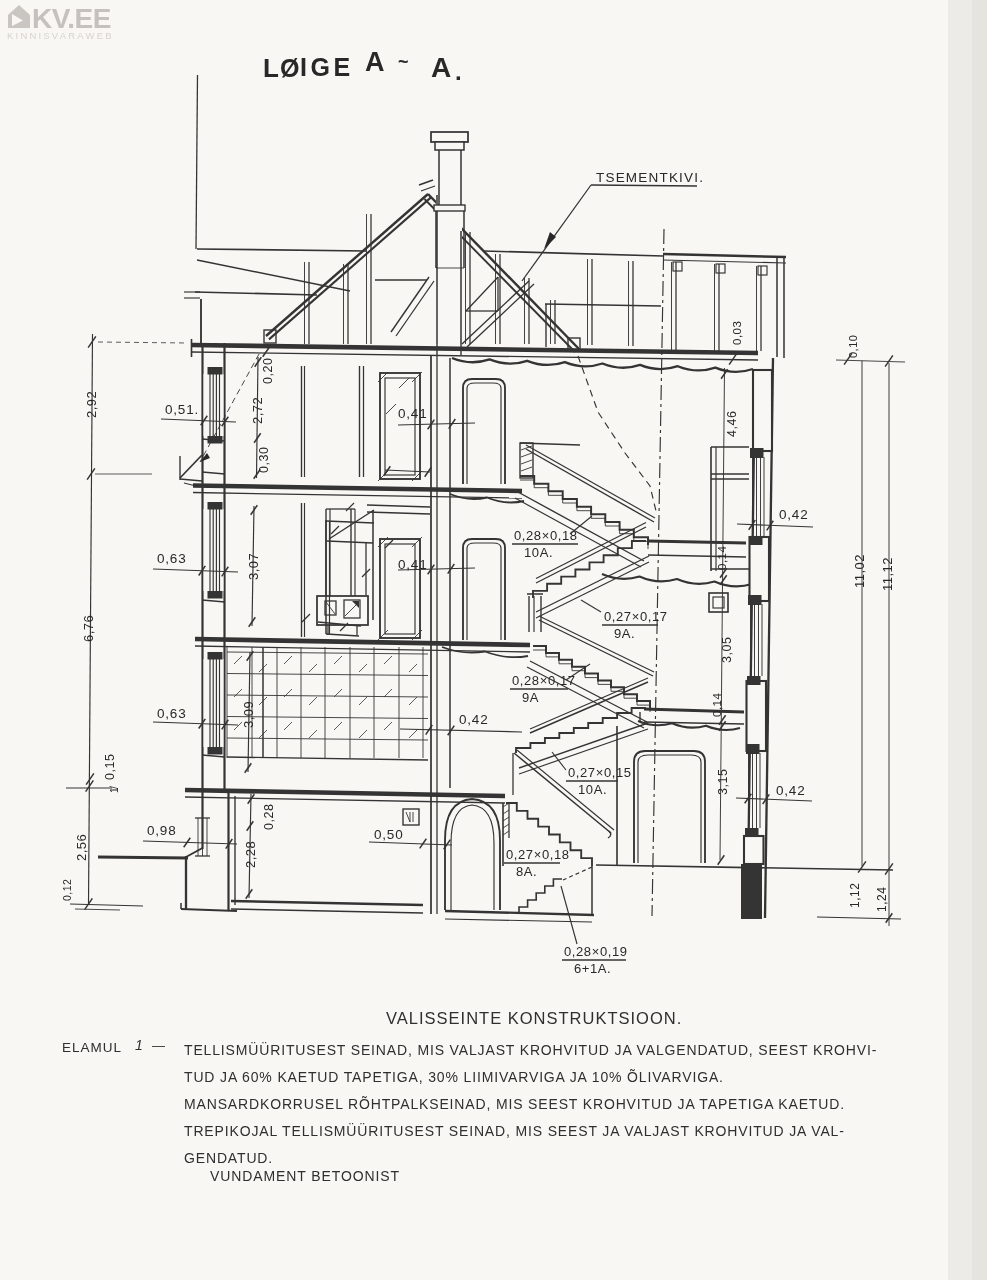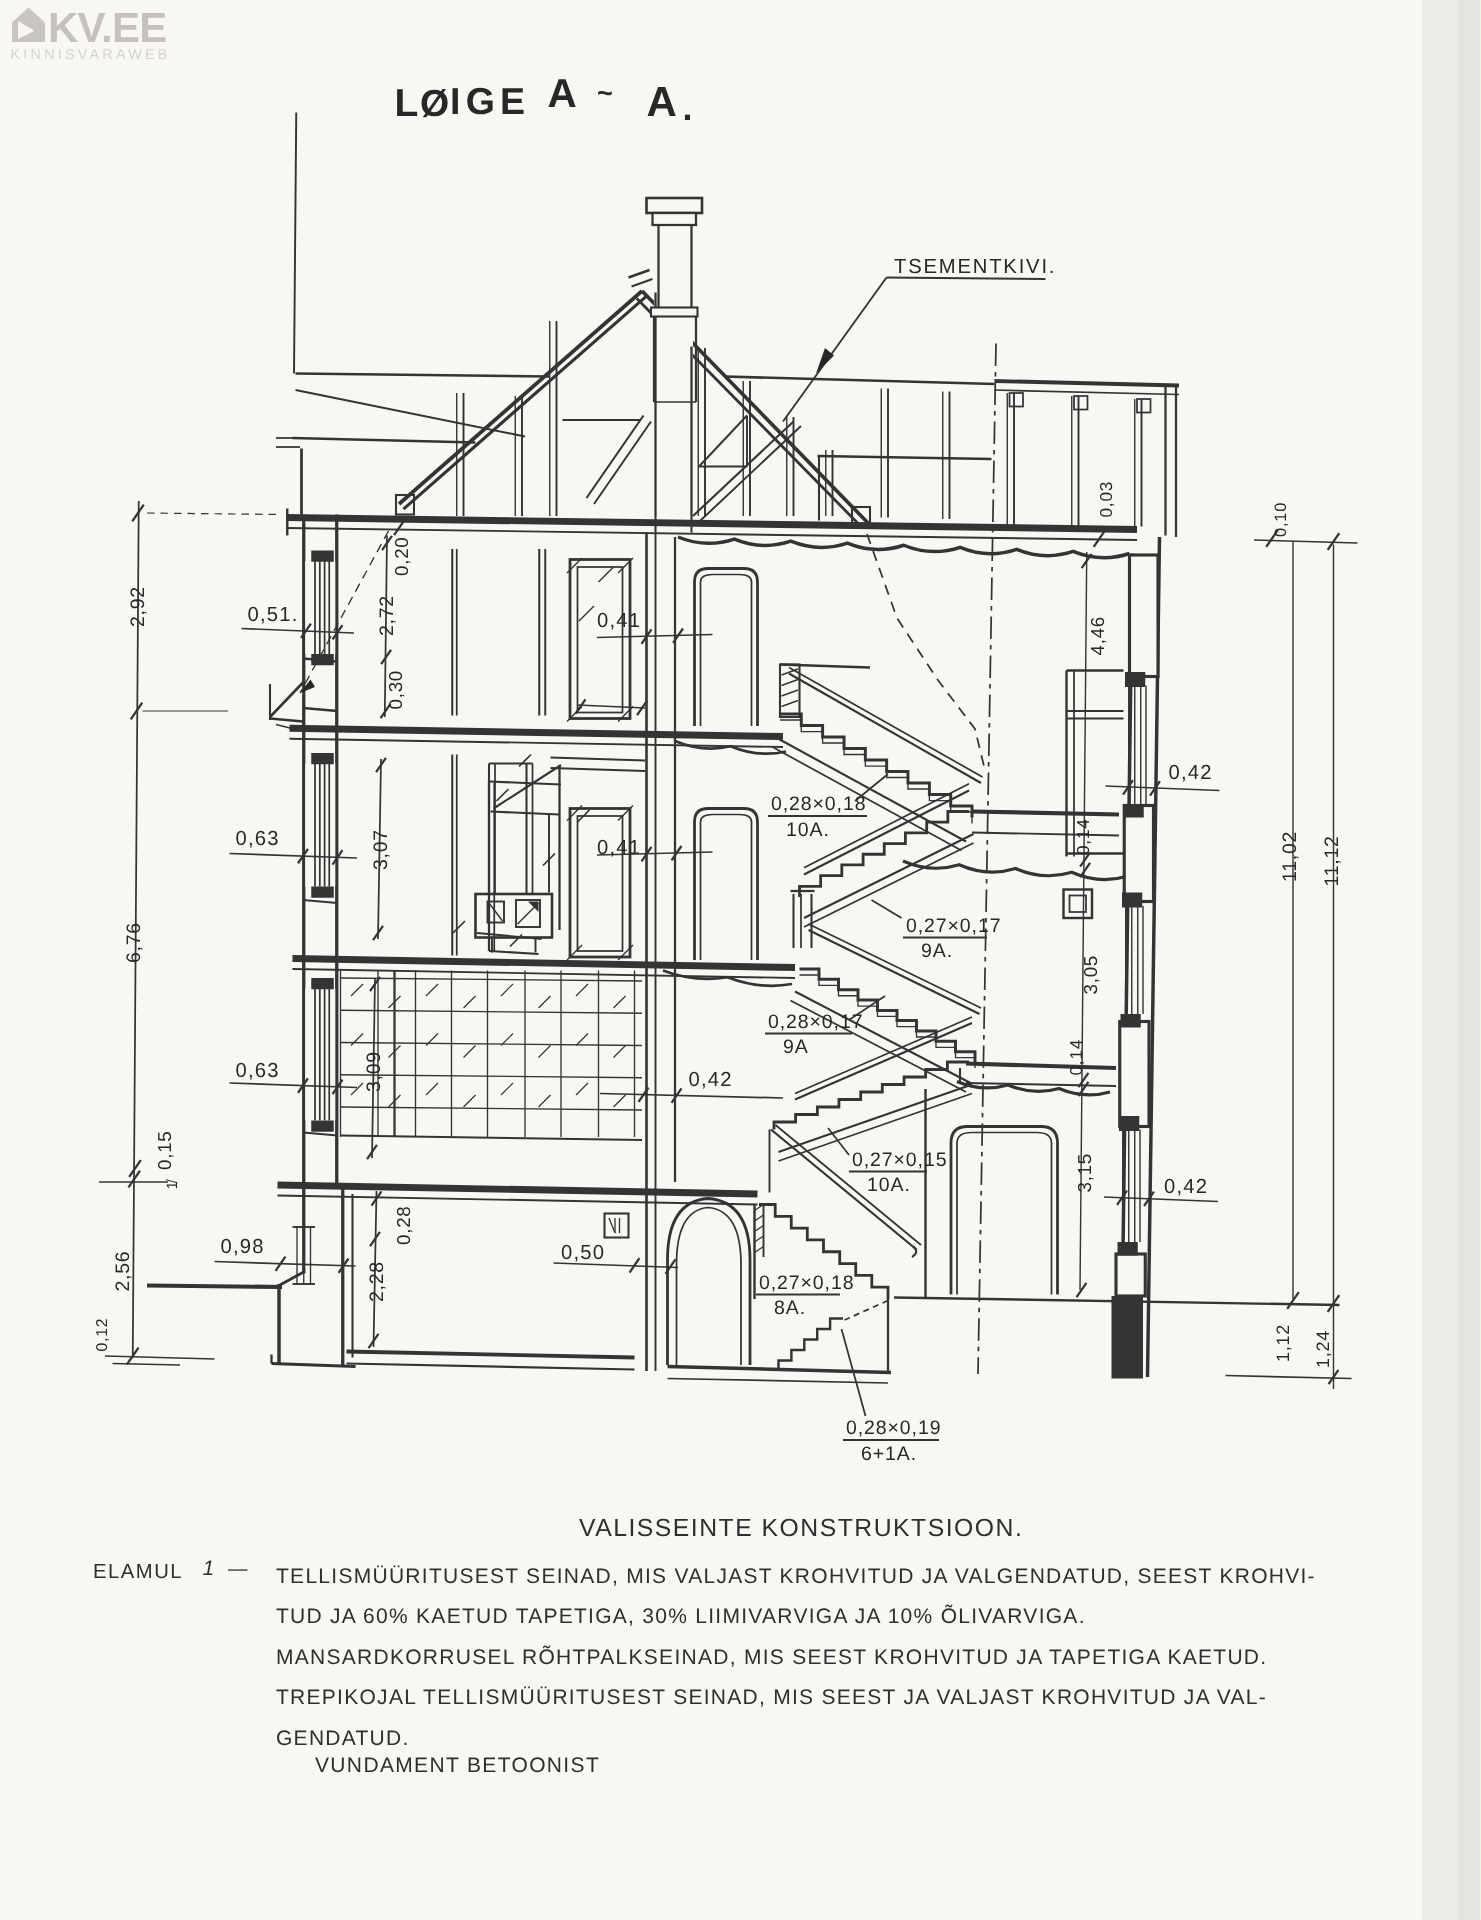--- a/index.html
+++ b/index.html
@@ -1,15 +1,15 @@
 <!DOCTYPE html>
 <html><head><meta charset="utf-8">
 <style>
 html,body{margin:0;padding:0;}
-#page{position:relative;width:987px;height:1280px;background:#bef264;overflow:hidden;text-decoration:underline;}
+#page{position:relative;width:987px;height:1280px;background:#e5e5e5;overflow:hidden;text-decoration:underline;}
 text{font-family:"Liberation Sans",sans-serif;}
 </style></head><body>
 <div id="page">
 <svg width="987" height="1280" viewBox="0 0 987 1280">
 <rect x="0" y="0" width="987" height="1280" fill="#f8f7f4"></rect>
 <rect x="948" y="0" width="39" height="1280" fill="#edebe7"></rect>
 <rect x="972" y="0" width="15" height="1280" fill="#e6e4df"></rect>
 <path d="M8,28 L8,15 L19,5 L30,15 L30,28 Z" fill="#c9c6c2"></path>
 <path d="M12,26 L12,14 L23,20.5 Z" fill="#f8f7f4"></path>
 <text x="32" y="28" font-size="28" letter-spacing="-0.5" text-anchor="start" fill="#c5c2be" font-weight="bold">KV.EE</text>

